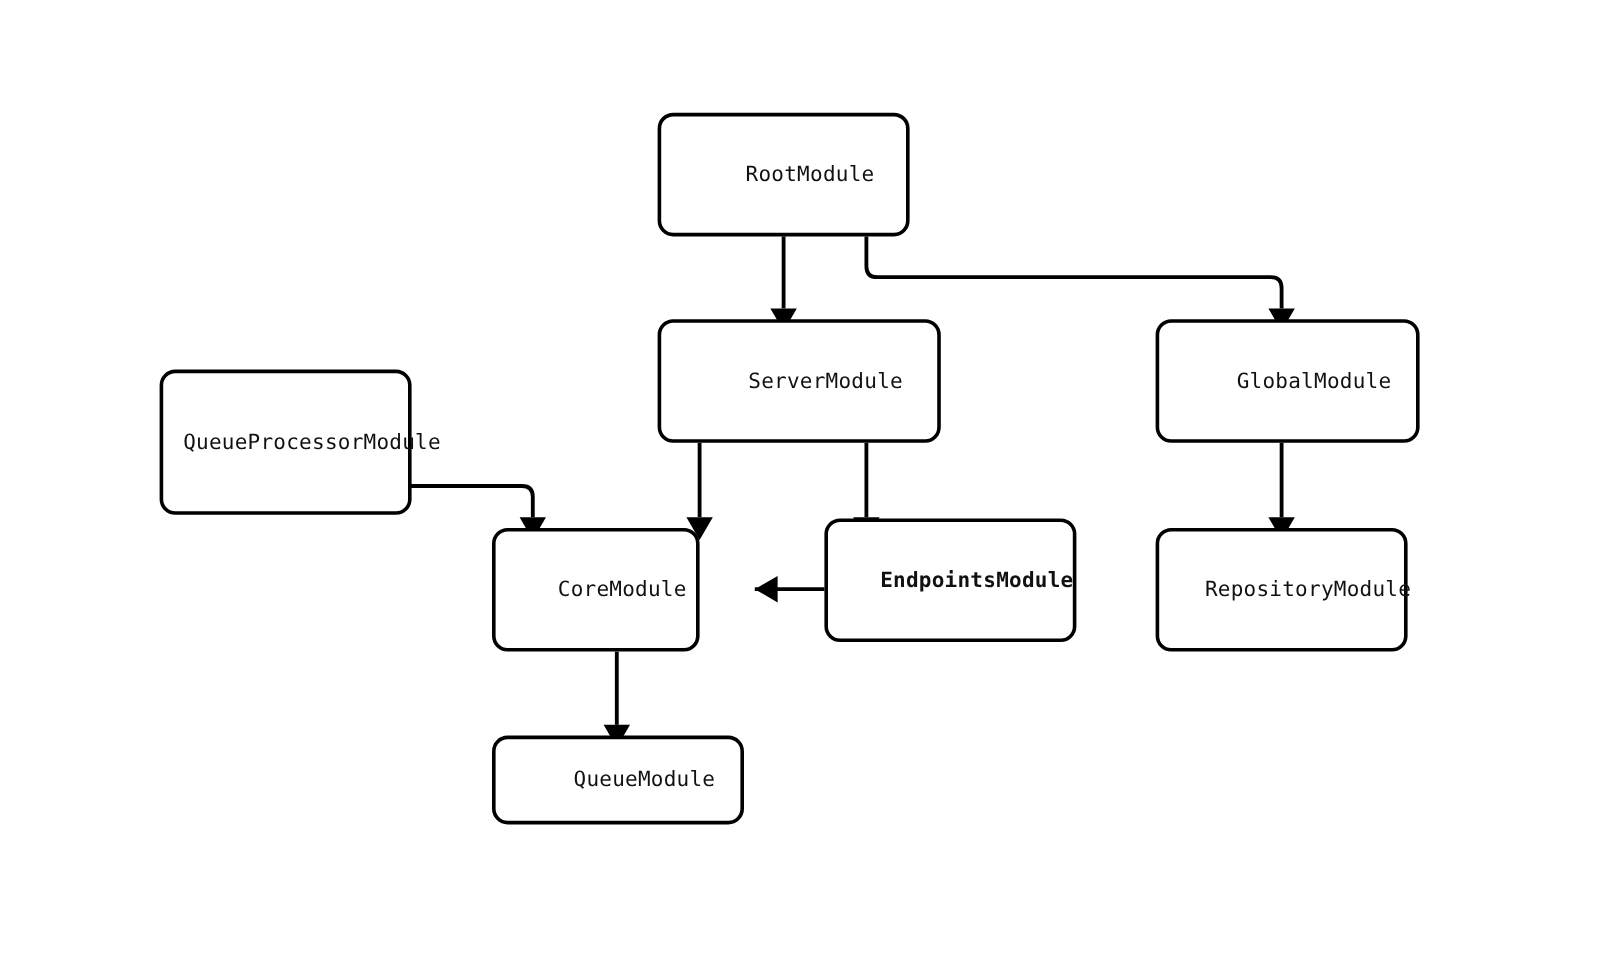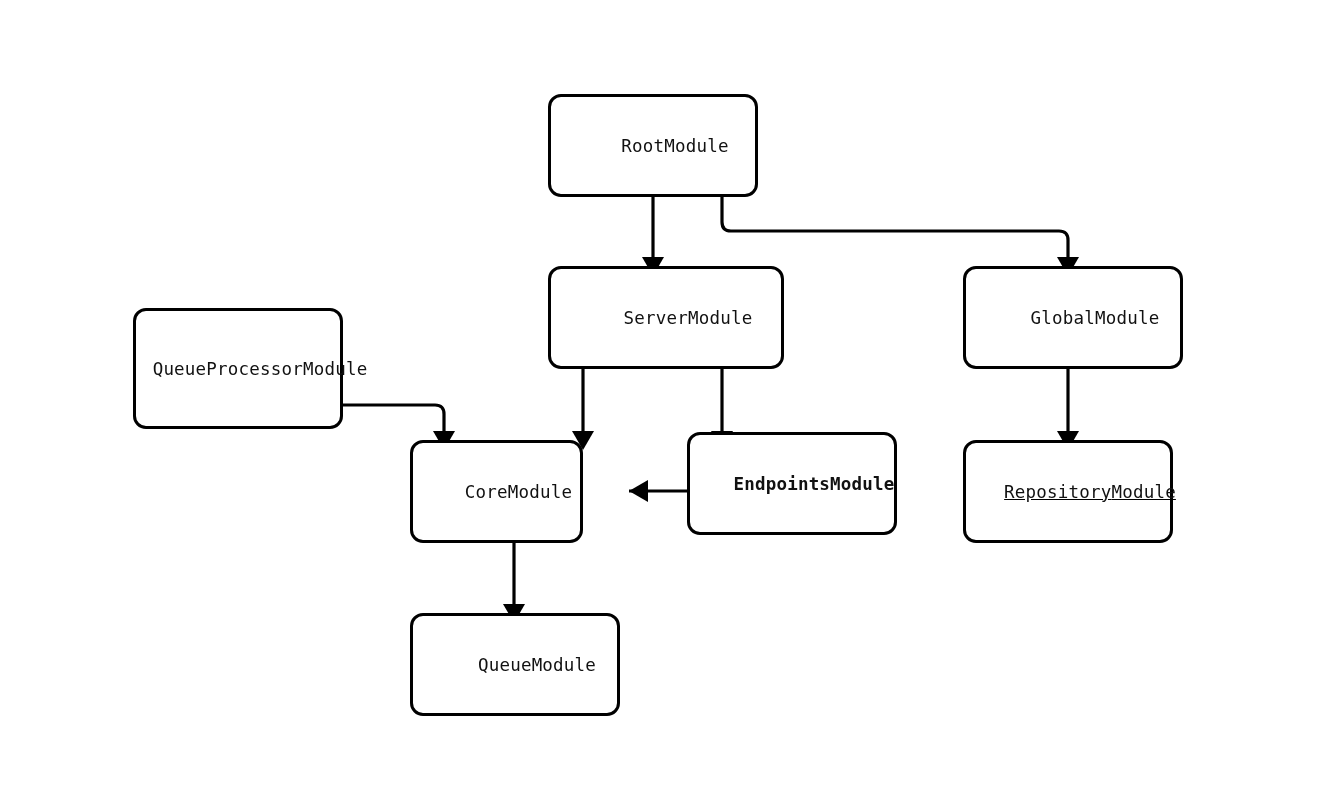--- a/index.html
+++ b/index.html
@@ -103,23 +103,23 @@
   <div class="node" style="left: 410px; top: 440px; width: 173px; height: 103px;">
     <div class="node-label">Core</div>
     <div class="node-label">Module</div>
   </div>
 
   <div class="node" style="left: 687px; top: 432px; width: 210px; height: 103px; font-weight: bold;">
     <div class="node-label">Endpoints</div>
     <div class="node-label">Module</div>
   </div>
 
-  <div class="node" style="left: 963px; top: 440px; width: 210px; height: 103px; text-decoration: underline;">
+  <div class="node" style="left: 963px; top: 440px; width: 210px; height: 103px;">
     <div class="node-label">Repository</div>
     <div class="node-label">Module</div>
   </div>
 
-  <div class="node" style="left: 410px; top: 613px; width: 210px; height: 103px;">
+  <div class="node" style="left: 410px; top: 613px; width: 210px; height: 74px;">
     <div class="node-label">Queue</div>
     <div class="node-label">Module</div>
   </div>
 
 </div>
 
 </body></html>

